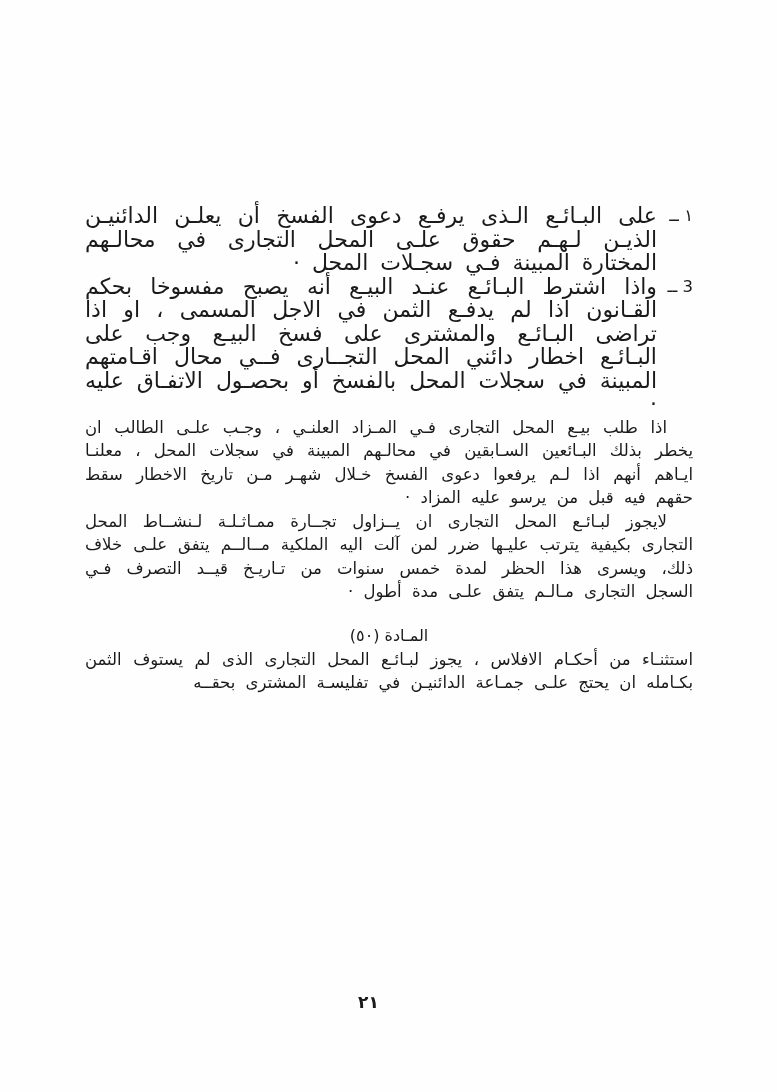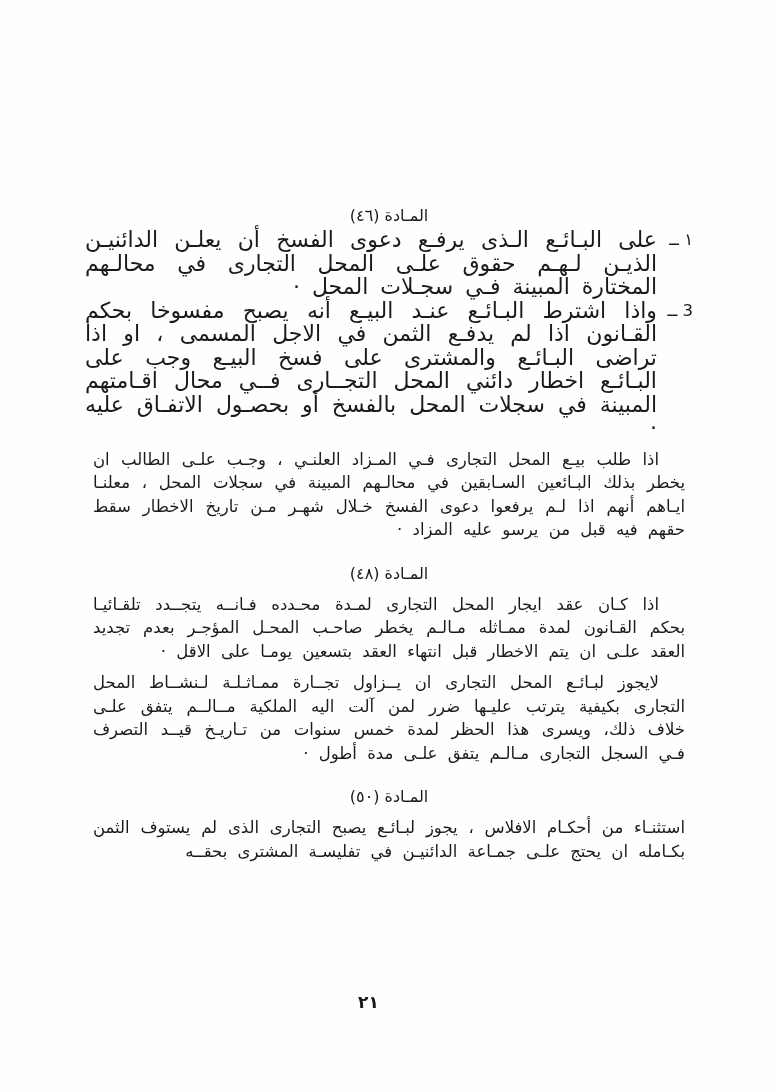--- a/index.html
+++ b/index.html
@@ -28,21 +28,21 @@
     font-size: 16px;
     font-weight: 400;
     text-align: center;
     line-height: 23px;
     margin: 20px 0 1px 0;
   }
   .article:first-child .article-title {
     margin-top: 0;
   }
   .article-body {
-    margin: 8px;
+    margin: 0;
     font-size: 16.5px;
     line-height: 23.5px;
     text-align: justify;
     word-spacing: 5px;
     text-indent: 26px;
   }
   .article-body.flush {
     text-indent: 0;
   }
   .numbered-item {
@@ -79,47 +79,42 @@
   }
 </style>
 </head>
 <body>
 
 <div class="page">
 
   <main class="text-block">
 
     <section class="article">
-      <h2 class="article-title">المـادة (٤٦)</h2>
       <div class="numbered-item">
         <span class="clause-num">١ ــ</span>
         <p class="clause-text">على البـائـع الـذى يرفـع دعوى الفسخ أن يعلـن الدائنيـن الذيـن لـهـم حقوق علـى المحل التجارى في محالـهم المختارة المبينة فـي سجـلات المحل ·</p>
       </div>
       <div class="numbered-item">
         <span class="clause-num">3 ــ</span>
         <p class="clause-text">واذا اشترط البـائـع عنـد البيـع أنه يصبح مفسوخا بحكم القـانون اذا لم يدفـع الثمن في الاجل المسمى ، او اذا تراضى البـائـع والمشترى على فسخ البيـع وجب على البـائـع اخطار دائني المحل التجــارى فــي محال اقـامتهم المبينة في سجلات المحل بالفسخ أو بحصـول الاتفـاق عليه ·</p>
       </div>
     </section>
 
     <section class="article">
       <p class="article-body">اذا طلب بيـع المحل التجارى فـي المـزاد العلنـي ، وجـب علـى الطالب ان يخطر بذلك البـائعين السـابقين في محالـهم المبينة في سجلات المحل ، معلنـا ايـاهم أنهم اذا لـم يرفعوا دعوى الفسخ خـلال شهـر مـن تاريخ الاخطار سقط حقهم فيه قبل من يرسو عليه المزاد ·</p>
     </section>
 
-    <section class="article">
-      <h2 class="article-title">المـادة (٤٨)</h2>
-      <p class="article-body">اذا كـان عقد ايجار المحل التجارى لمـدة محـدده فـانــه يتجــدد تلقـائيـا بحكم القـانون لمدة ممـاثله مـالـم يخطر صاحـب المحـل المؤجـر بعدم تجديد العقد علـى ان يتم الاخطار قبل انتهاء العقد بتسعين يومـا على الاقل ·</p>
-    </section>
 
     <section class="article">
       <p class="article-body">لايجوز لبـائـع المحل التجارى ان يــزاول تجــارة ممـاثـلـة لـنشــاط المحل التجارى بكيفية يترتب عليـها ضرر لمن آلت اليه الملكية مــالــم يتفق علـى خلاف ذلك، ويسرى هذا الحظر لمدة خمس سنوات من تـاريـخ قيــد التصرف فـي السجل التجارى مـالـم يتفق علـى مدة أطول ·</p>
     </section>
 
     <section class="article">
       <h2 class="article-title">المـادة (٥٠)</h2>
-      <p class="article-body flush">استثنـاء من أحكـام الافلاس ، يجوز لبـائـع يصبح التجارى الذى لم يستوف الثمن بكـامله ان يحتج علـى جمـاعة الدائنيـن في تفليسـة المشترى بحقــه</p>
+      <p class="article-body flush">استثنـاء من أحكـام الافلاس ، يجوز لبـائـع المحل التجارى الذى لم يستوف الثمن بكـامله ان يحتج علـى جمـاعة الدائنيـن في تفليسـة المشترى بحقــه</p>
     </section>
 
   </main>
 
   <footer class="page-footer">
     <span class="page-number">٢١</span>
   </footer>
 
 </div>
 

